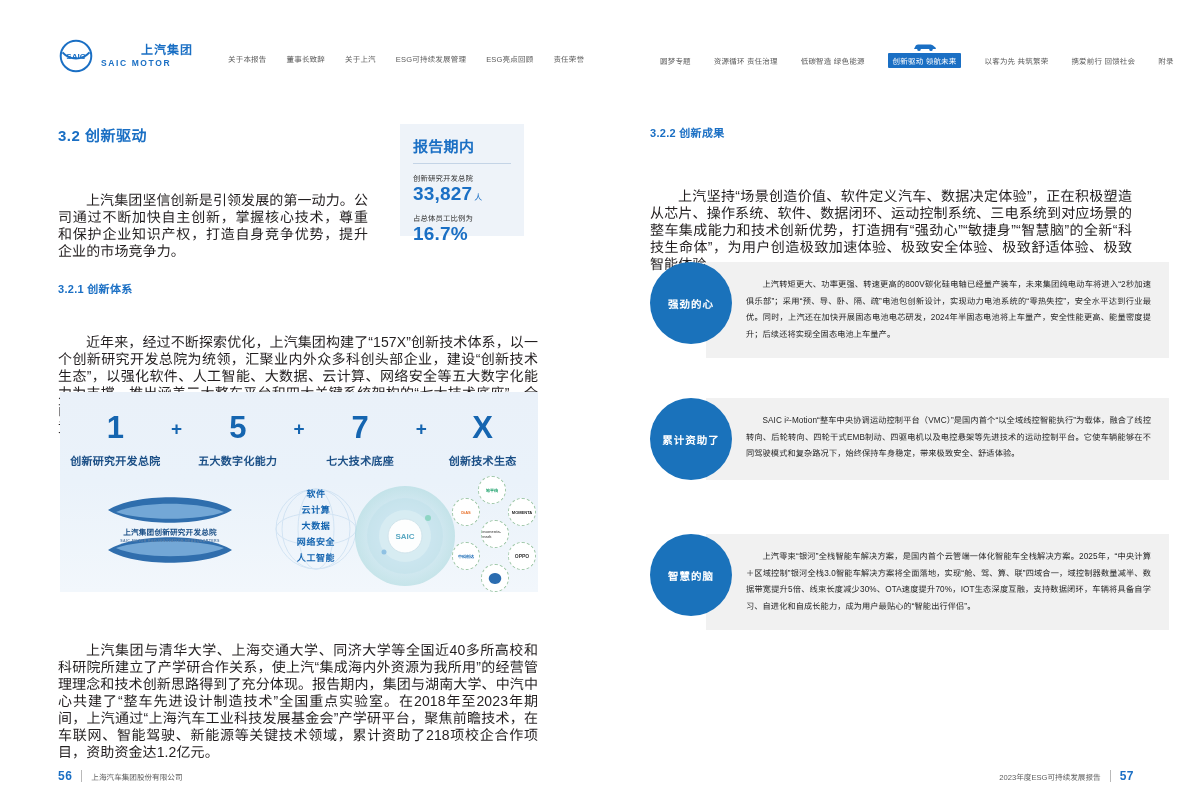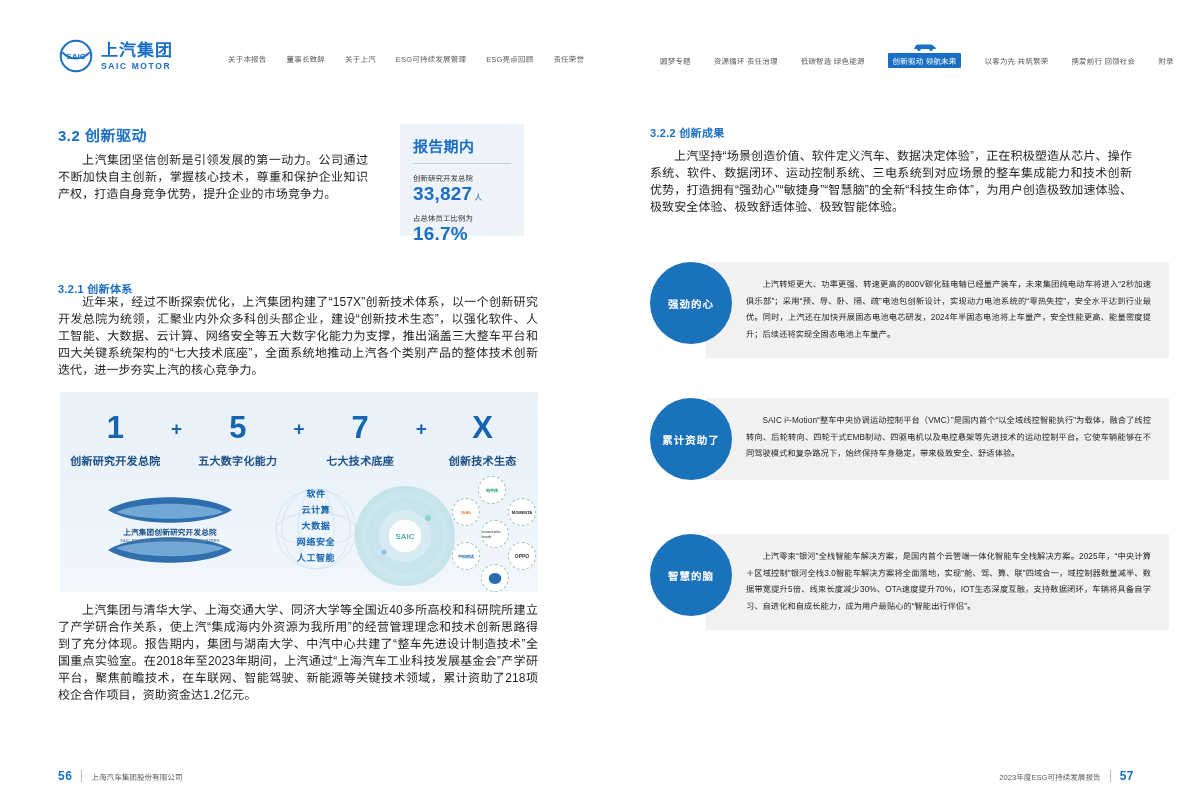--- a/index.html
+++ b/index.html
@@ -15,40 +15,40 @@
   .page{position:relative;width:596px;height:809px;background:#fff;box-sizing:border-box;}
   .page-left{padding:0;}
   .page-right{padding:0;}
 
   
   .hdr{position:relative;height:96px;}
   .logo{position:absolute;left:58px;top:38px;display:flex;align-items:center;gap:7px;}
   .logo-mark{width:36px;height:36px;position:relative;}
   .logo-mark svg{display:block;}
   .logo-text{display:flex;flex-direction:column;line-height:1;}
-  .logo-cn{font-size:17px;font-weight:bold;color:#1a6fc4;letter-spacing:1px;}
+  .logo-cn{font-size:12px;font-weight:bold;color:#1a6fc4;letter-spacing:1px;margin-left:40px;}
   .logo-en{font-size:8.5px;font-weight:bold;color:#1a6fc4;letter-spacing:1.6px;margin-top:3px;}
 
   .nav{position:absolute;display:flex;align-items:center;}
   .nav-l{left:228px;top:53px;gap:20px;}
   .nav-r{left:660px;top:53px;gap:23px;}
   .nav-item{font-size:7.5px;color:#5a5a5a;white-space:nowrap;letter-spacing:.2px;position:relative;cursor:pointer;}
   .nav-item.active{color:#ffffff;background:#1a6fc4;padding:2px 5px;border-radius:1px;}
   .nav-car{position:absolute;left:50%;transform:translateX(-50%);top:-11px;width:26px;height:10px;}
 
   
   .sec-title{
     position:absolute;left:58px;font-size:15px;font-weight:bold;color:#1a6fc4;letter-spacing:.5px;
   }
   .sub-title{
     position:absolute;left:58px;font-size:11px;font-weight:bold;color:#1a6fc4;letter-spacing:.3px;
   }
   .para{
-    position:absolute;font-size:12px;line-height:17px;color:#231f20;text-align:justify;
-    text-justify:inter-ideograph;letter-spacing:.1px;
+    position:absolute;font-size:14px;line-height:17px;color:#231f20;text-align:justify;
+    text-justify:inter-ideograph;letter-spacing:.1px;margin-top:40px;
   }
   .para.indent{text-indent:2em;}
 
   
   .statbox{
     position:absolute;left:400px;top:124px;width:124px;height:112px;
     background:#eef3f9;box-sizing:border-box;padding:11px 13px 0 13px;
   }
   .statbox .sb-title{font-size:15px;font-weight:bold;color:#1a6fc4;letter-spacing:.3px;}
   .statbox .sb-rule{height:1px;background:#c4d4e6;margin:7px 0 8px 0;}

